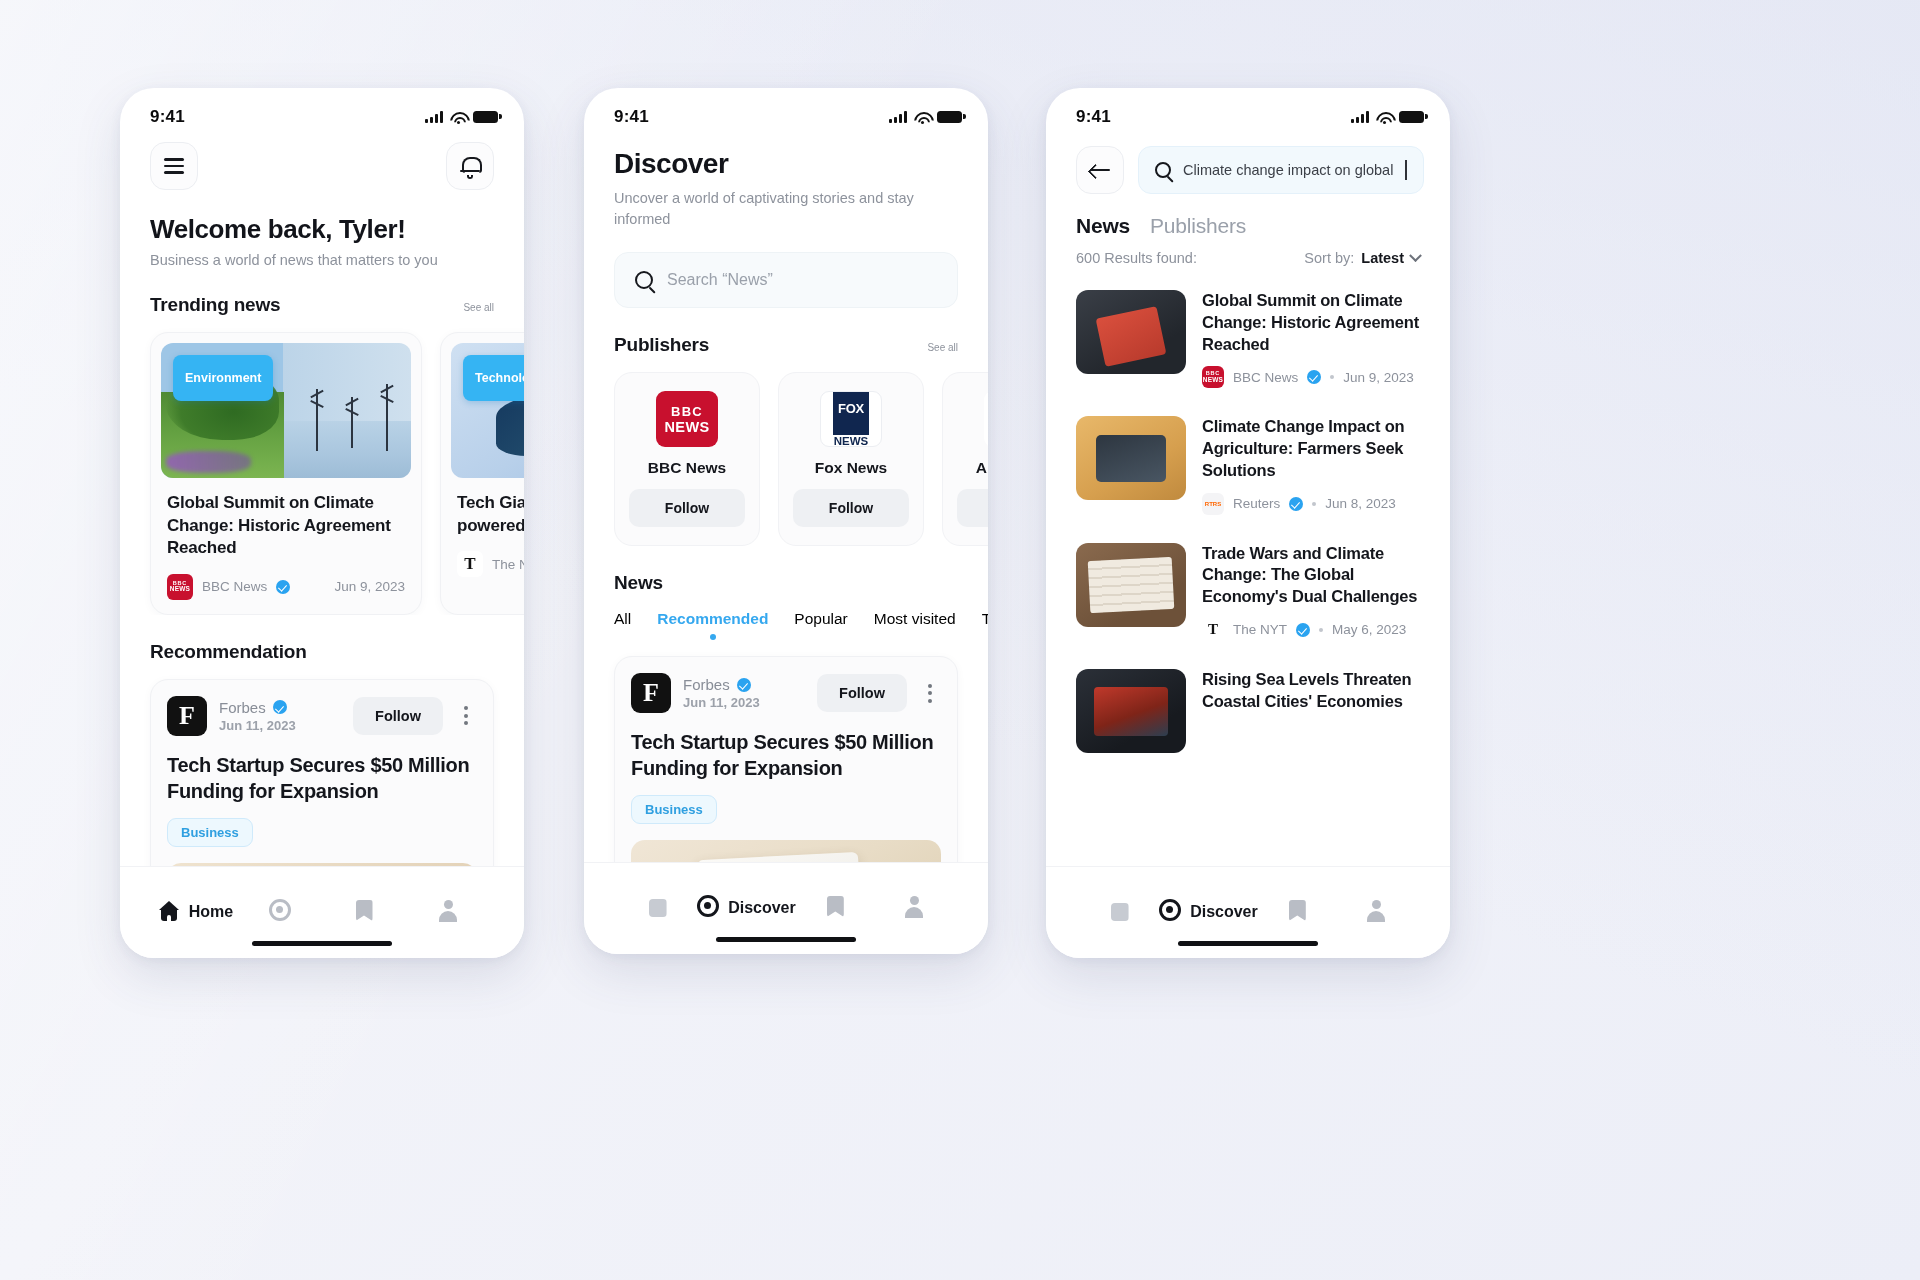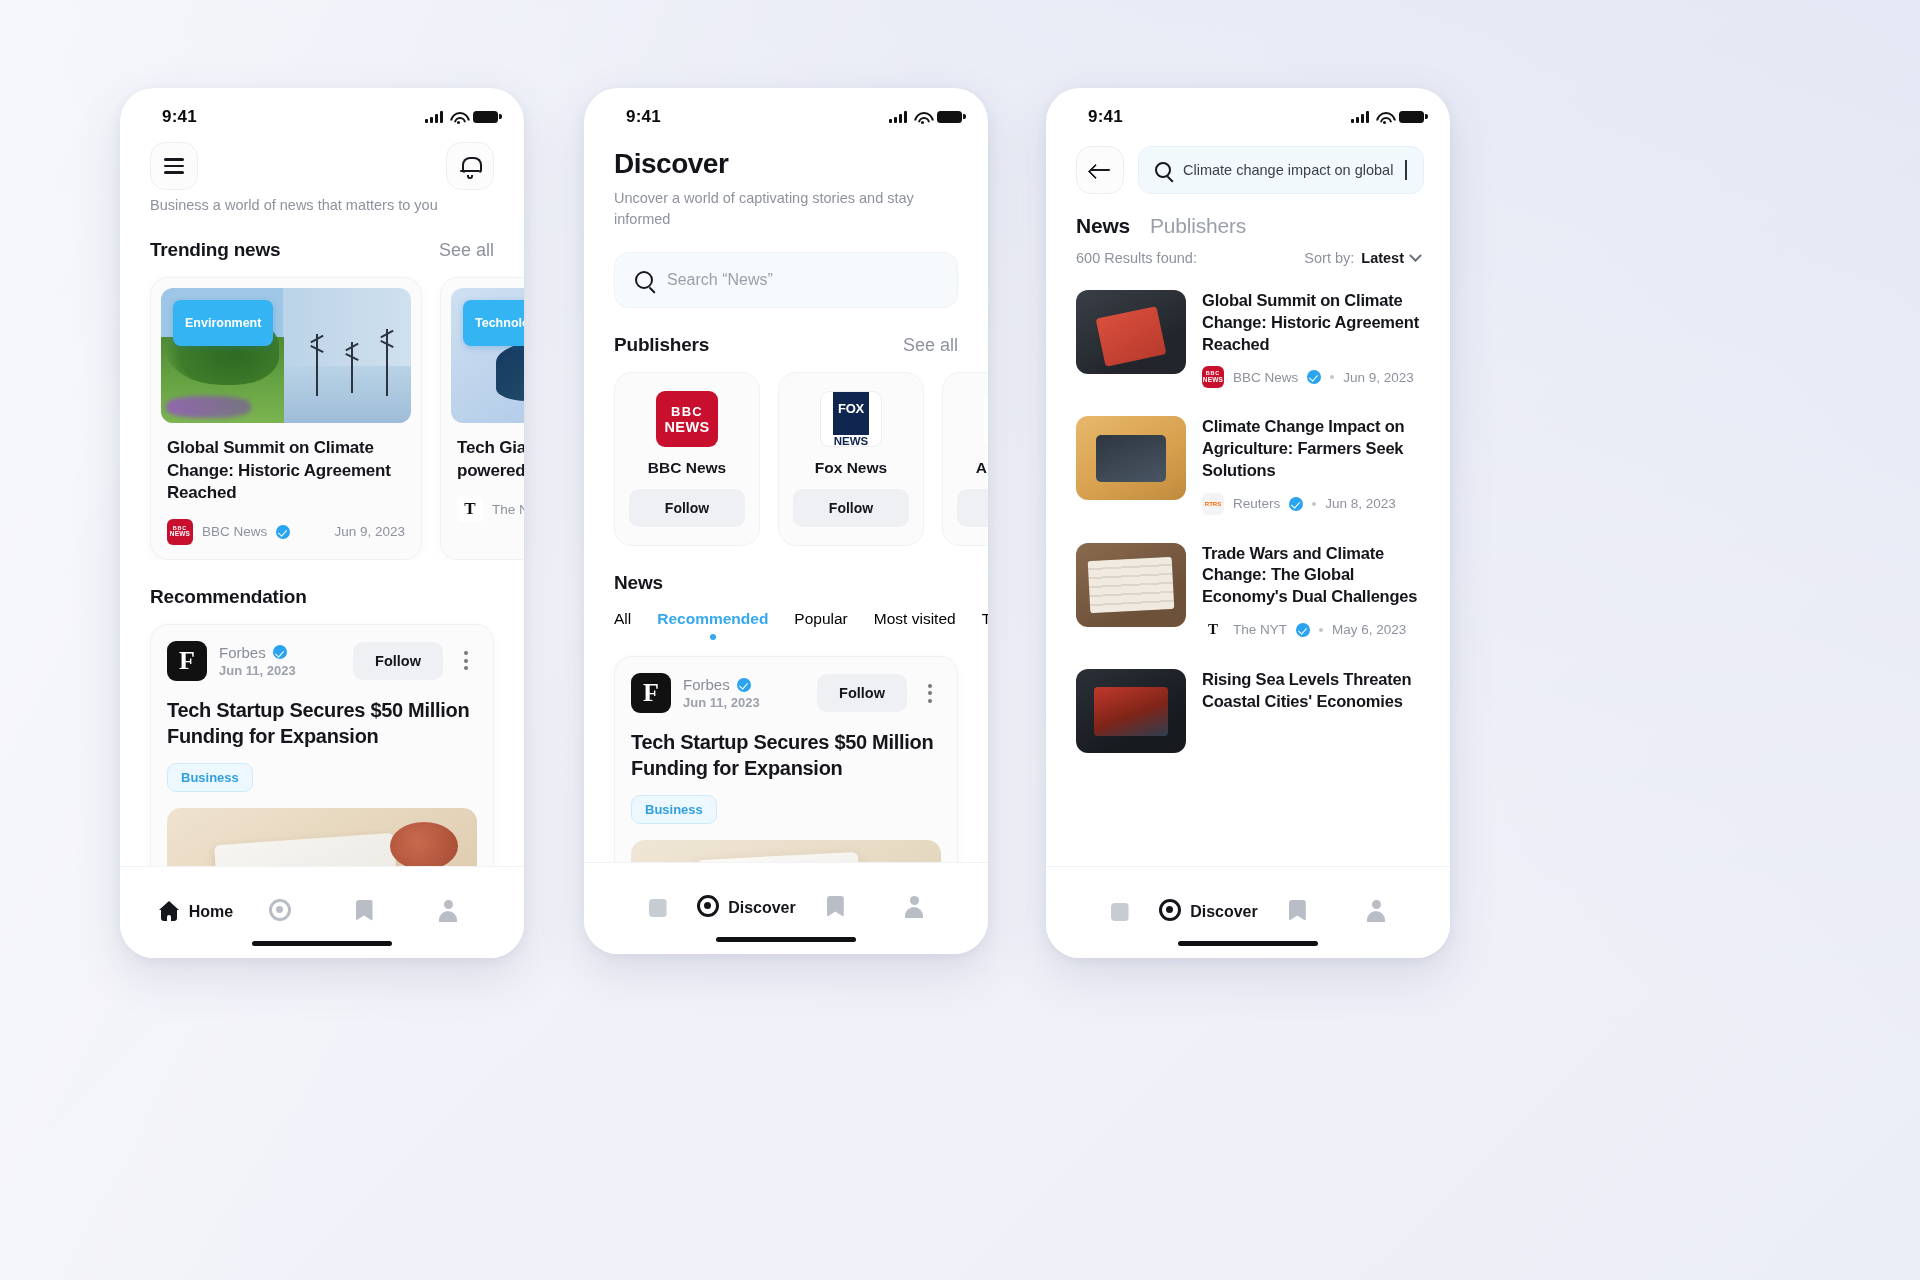--- a/index.html
+++ b/index.html
@@ -35,21 +35,21 @@
   #phone-home     { left: 120px; top: 88px; }
   #phone-discover { left: 584px; top: 88px; height: 866px; }
   #phone-search   { left: 1046px; top: 88px; }
 
   
   .statusbar {
     height: 46px; flex: none;
     display: flex; align-items: center; justify-content: space-between;
     padding: 12px 26px 0 30px;
   }
-  .status-time { font-size: 17px; font-weight: 700; color: #0c0c0d; letter-spacing: .2px; margin-left: 12px; }
+  .status-time { font-size: 17px; font-weight: 700; color: #0c0c0d; letter-spacing: .2px; }
   .status-icons { display: flex; align-items: center; gap: 7px; }
   .sig { display: flex; align-items: flex-end; gap: 2px; height: 12px; }
   .sig i { width: 3px; background: #111; border-radius: 1px; display: block; }
   .sig i:nth-child(1) { height: 4px; }
   .sig i:nth-child(2) { height: 6.5px; }
   .sig i:nth-child(3) { height: 9px; }
   .sig i:nth-child(4) { height: 12px; }
   .wifi { width: 16px; height: 12px; position: relative; }
   .wifi::before {
     content: ""; position: absolute; left: 0; top: 1px;
@@ -117,21 +117,21 @@
   }
   .welcome-sub {
     font-size: 14.5px; color: #8d929c; padding: 7px 30px 0 30px;
   }
 
   .section-head {
     display: flex; align-items: baseline; justify-content: space-between;
     padding: 26px 30px 0 30px;
   }
   .section-title { font-size: 19px; font-weight: 700; color: #14161c; letter-spacing: -0.2px; }
-  .see-all { font-size: 18px; color: #8d929c; cursor: pointer; }
+  .see-all { font-size: 10px; color: #8d929c; cursor: pointer; }
 
   .trend-rail {
     display: flex; gap: 18px; padding: 16px 0 0 30px; overflow: hidden;
   }
   .trend-card {
     flex: none; width: 272px;
     background: #fbfbfc; border: 1px solid #f0f1f4;
     border-radius: 18px; padding: 10px 10px 14px 10px;
     box-shadow: 0 2px 10px rgba(40,50,80,0.035);
   }
@@ -595,20 +595,21 @@
                 <span></span>
               </span>
           </div>
           <div class="icon-btn">
             <span class="bell">
                 <i></i>
               </span>
           </div>
         </div>
 
+        <div class="welcome-title">Welcome back, Tyler!</div>
         <div class="welcome-sub">Business a world of news that matters to you</div>
 
         <div class="section-head">
           <div class="section-title">Trending news</div>
           <div class="see-all">See all</div>
         </div>
 
         <div class="trend-rail">
 
           <div class="trend-card">

